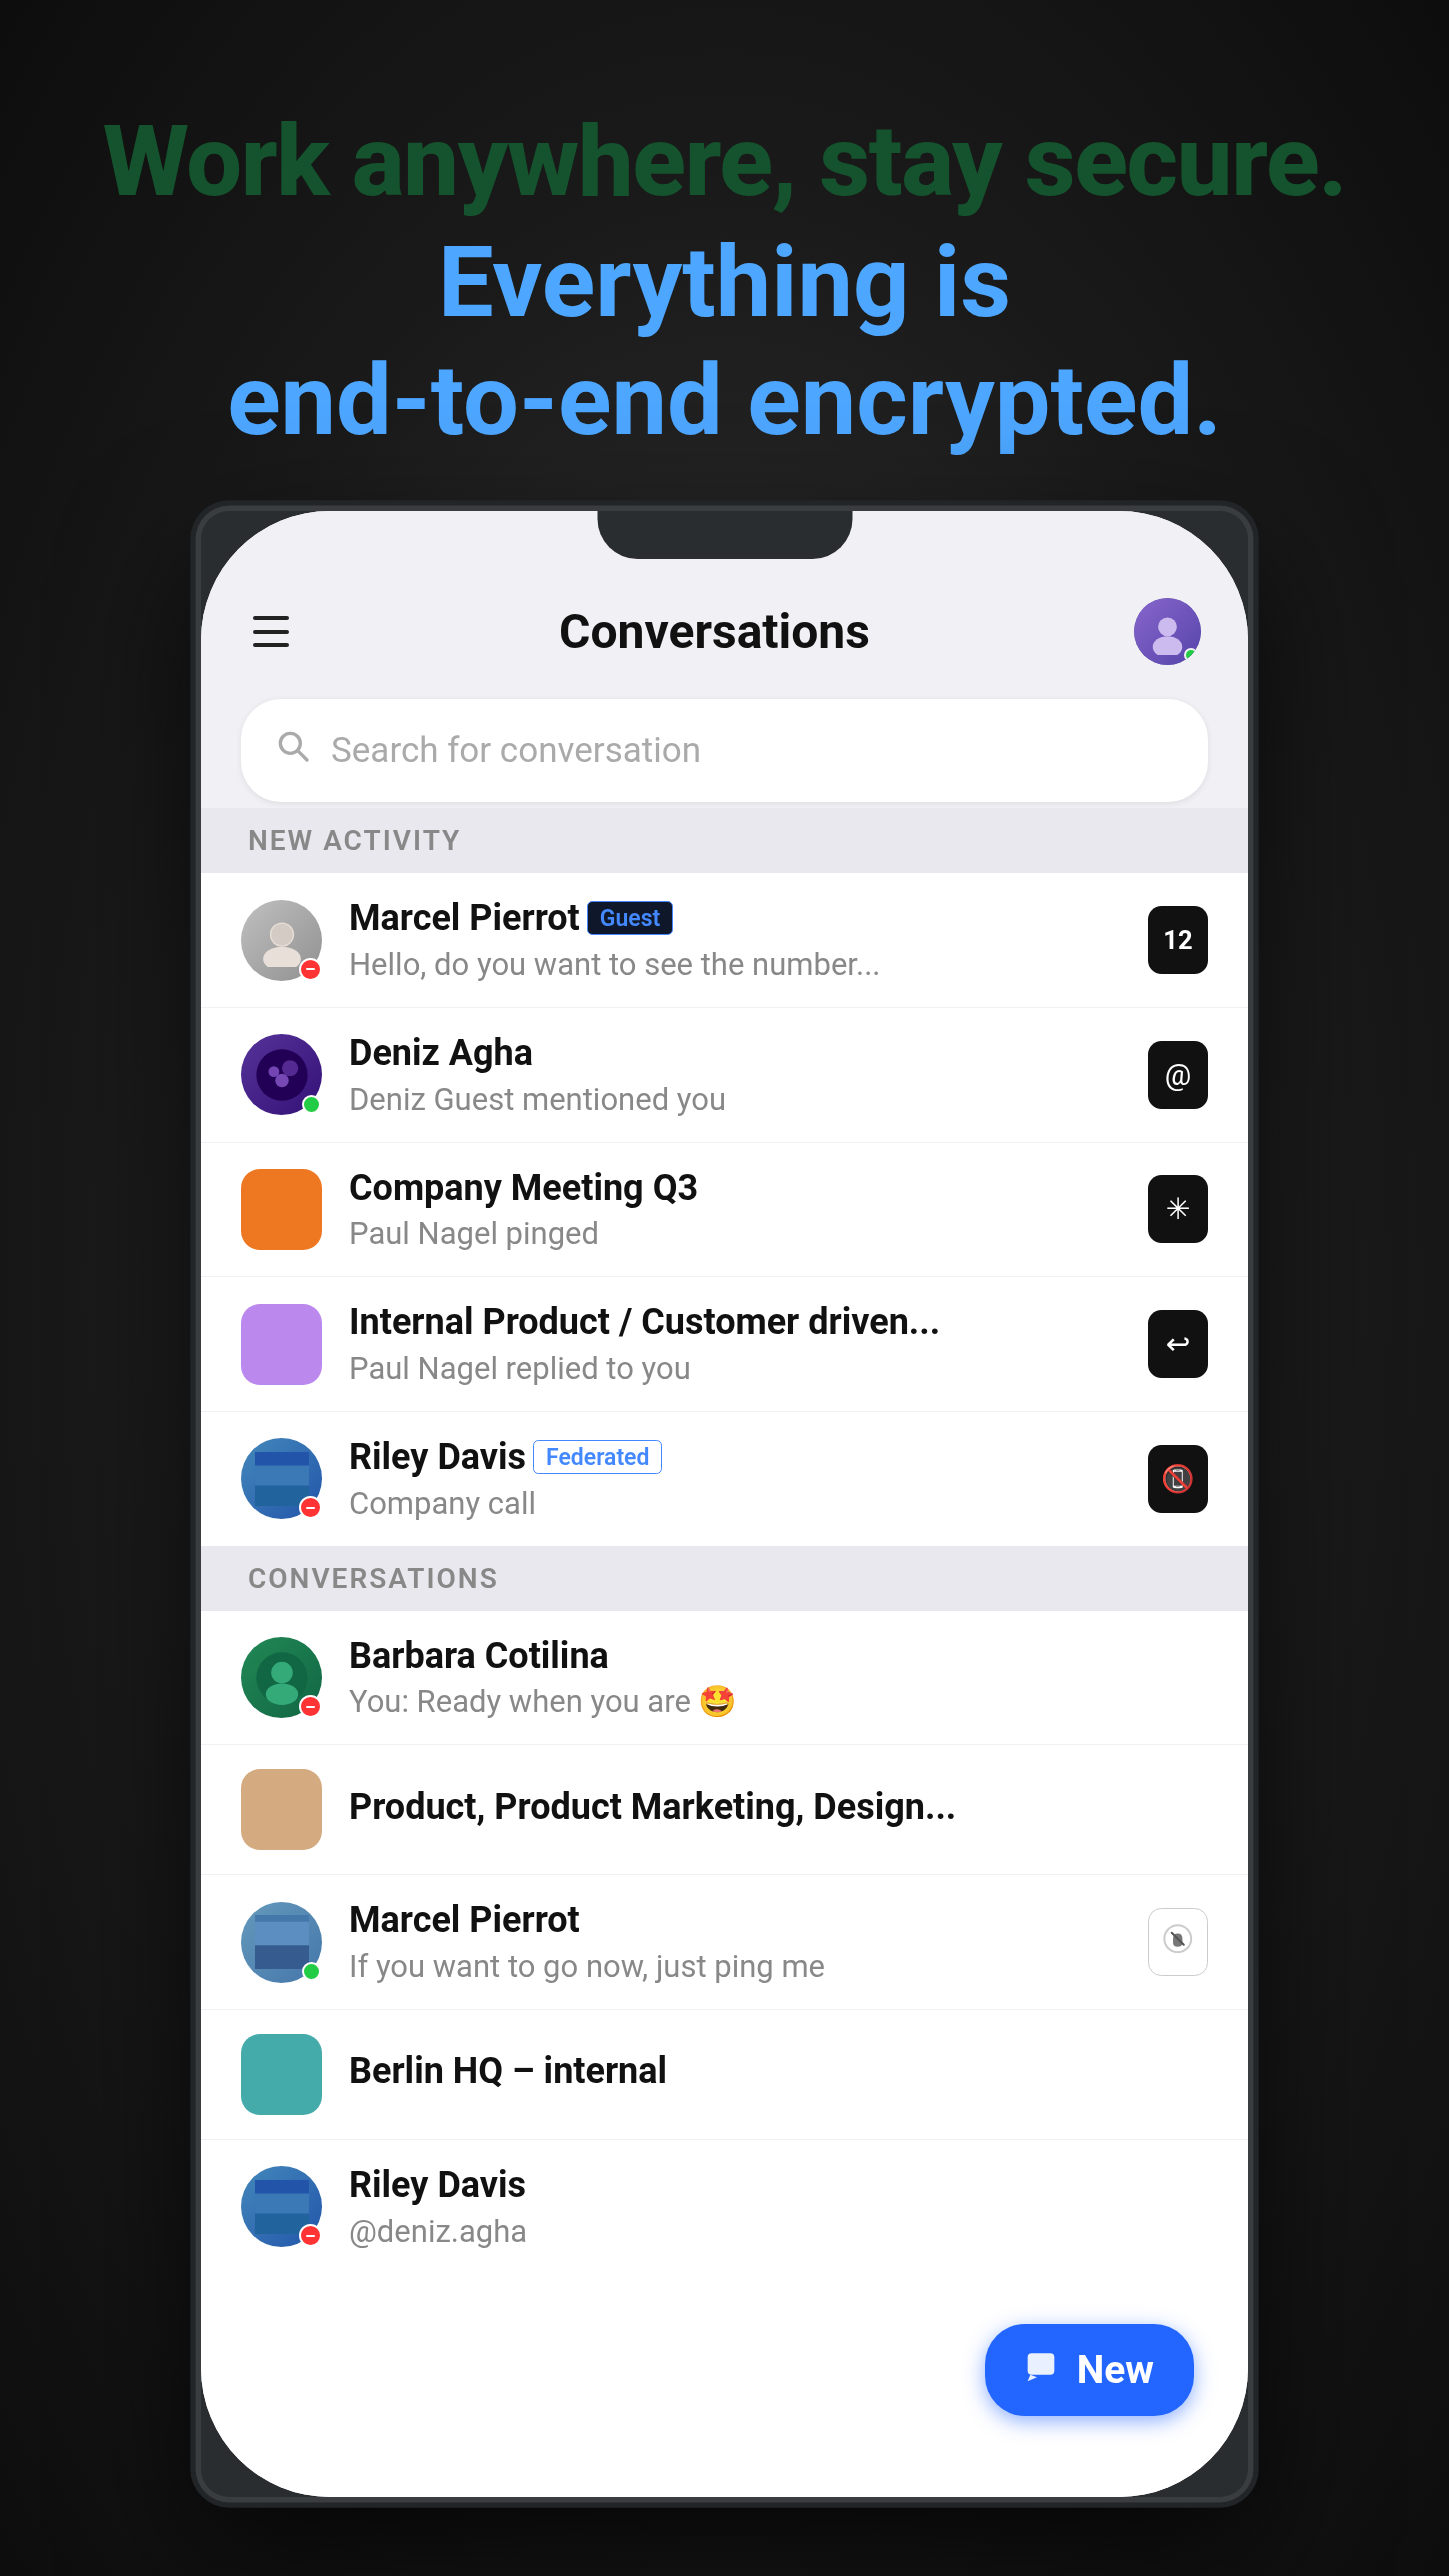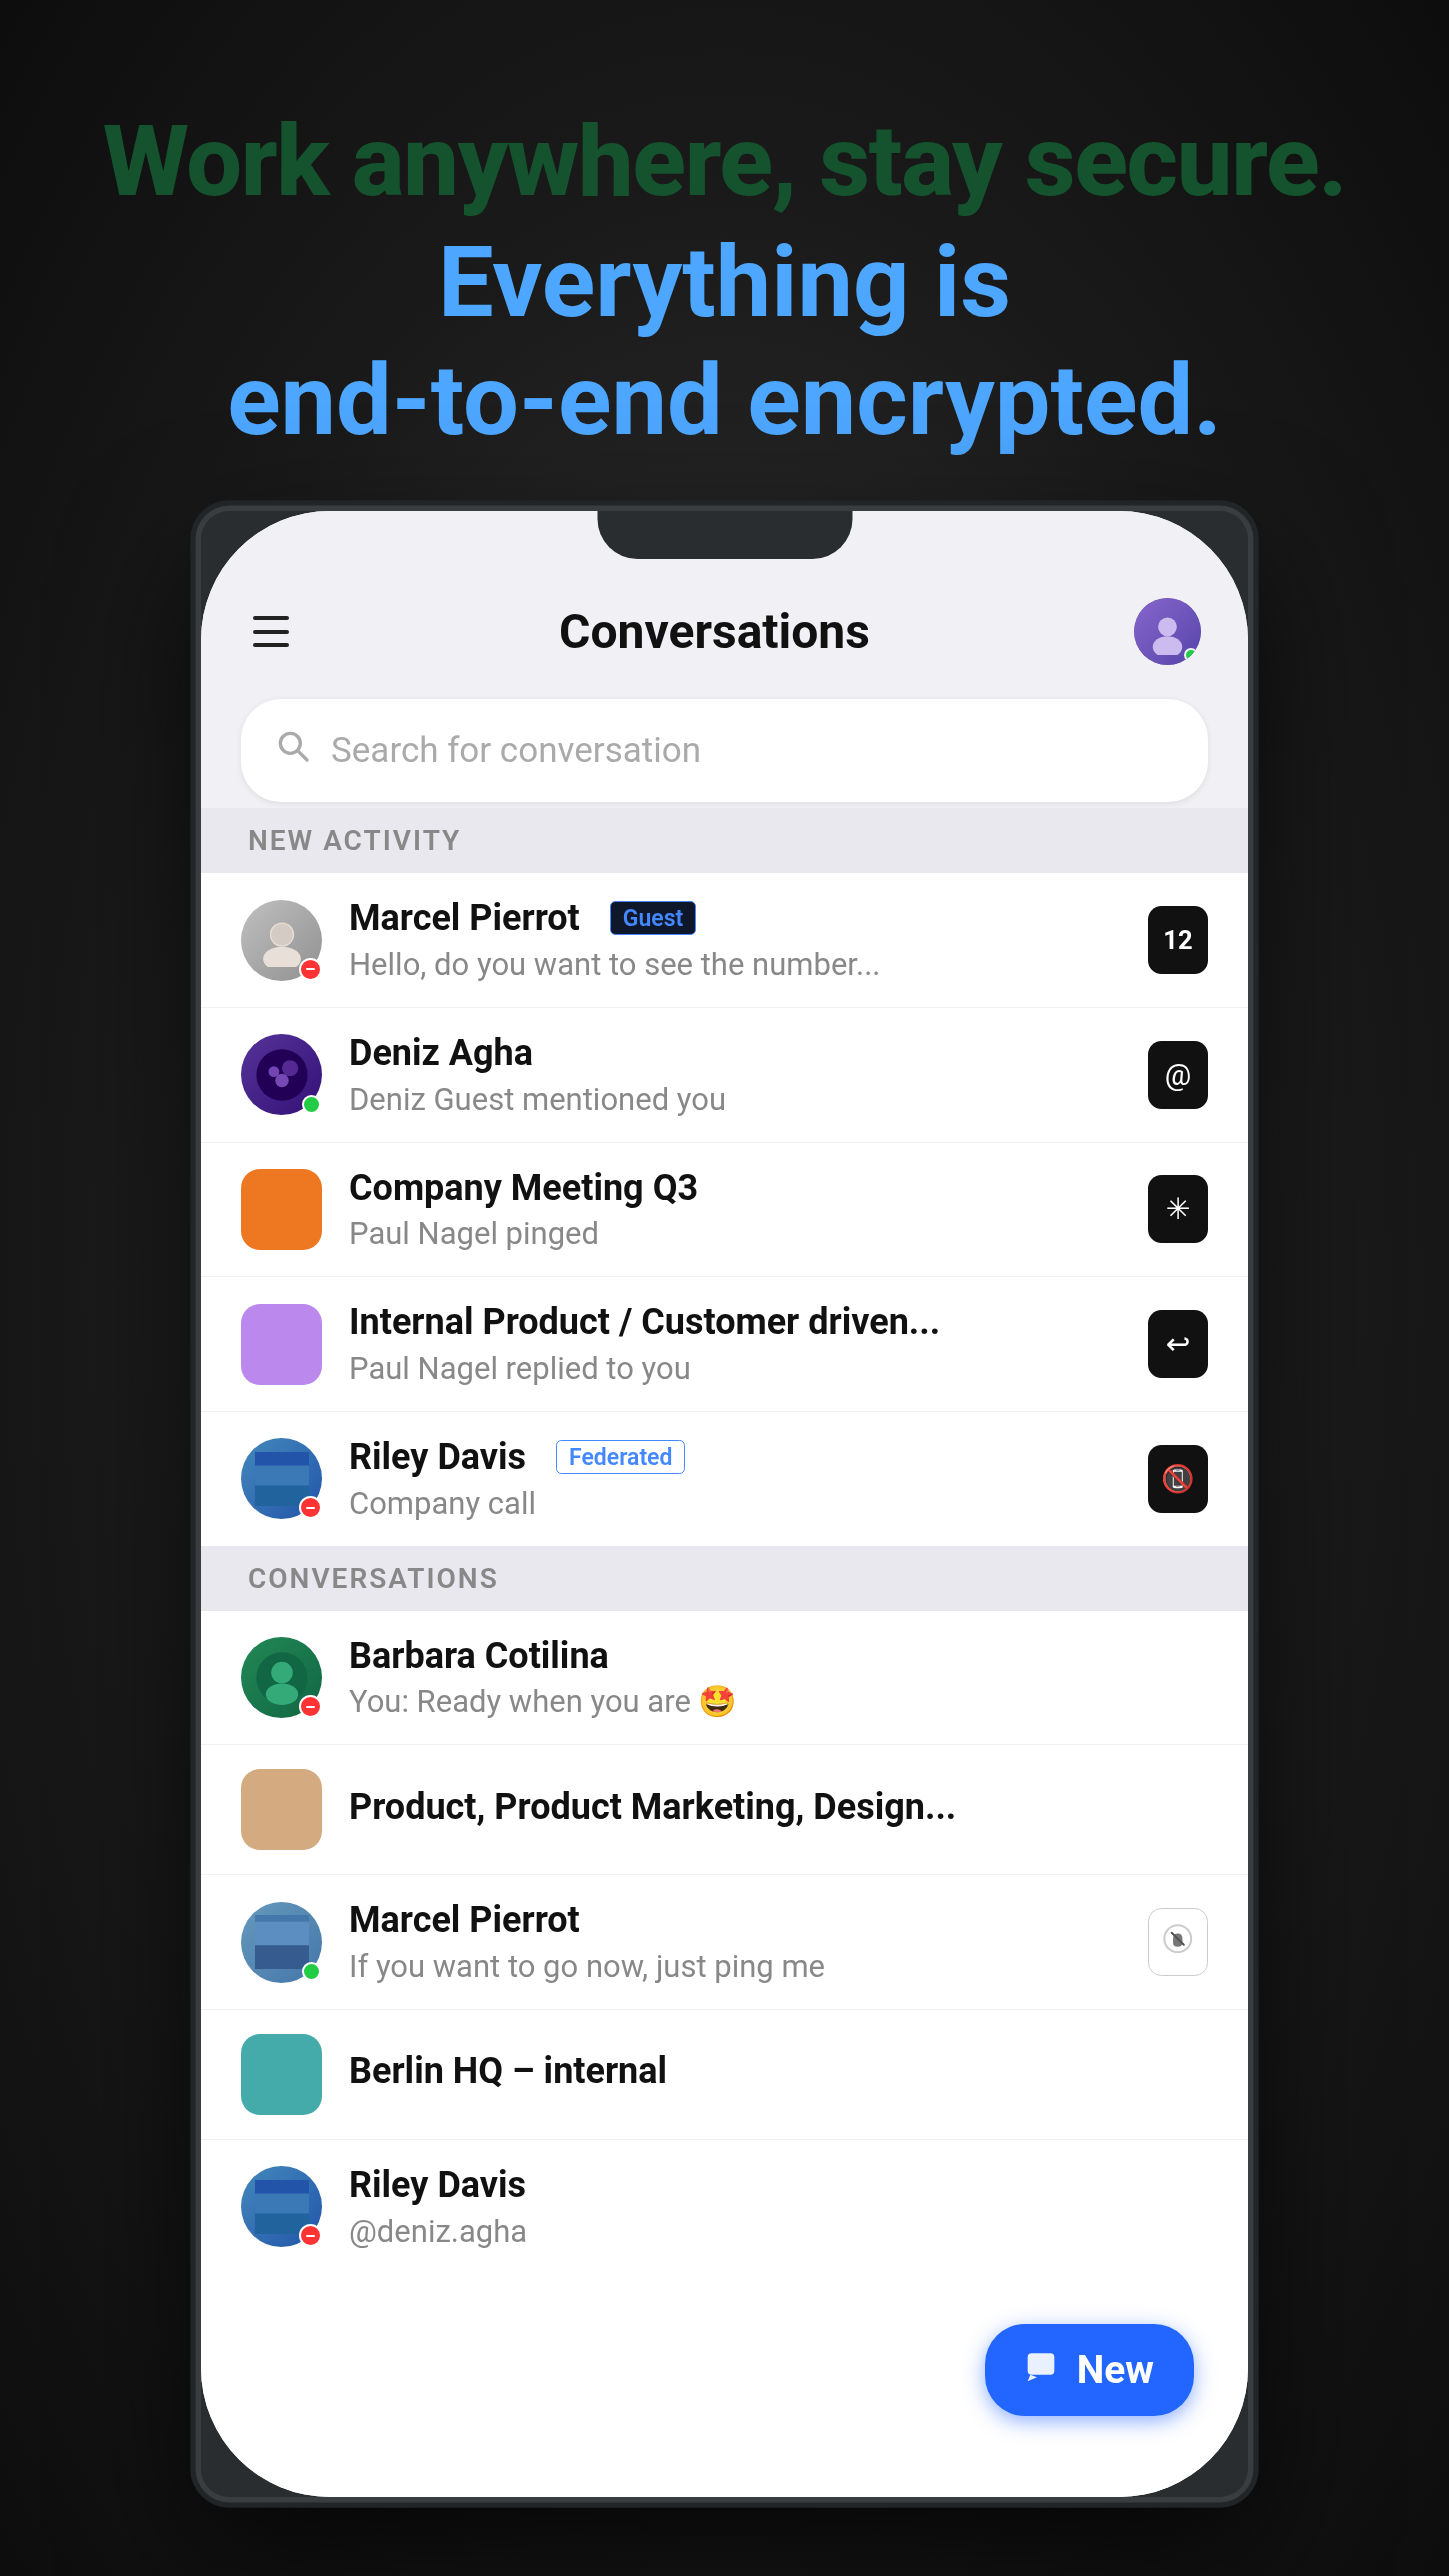--- a/index.html
+++ b/index.html
@@ -254,21 +254,21 @@
     }
 
     .conv-content {
       flex: 1;
       min-width: 0;
     }
 
     .conv-name-row {
       display: flex;
       align-items: center;
-      gap: 30px;
+      gap: 7px;
       margin-bottom: 6.7px;
     }
 
     .conv-name {
       font-size: 36px;
       font-weight: 700;
       color: #111;
       white-space: nowrap;
       overflow: hidden;
       text-overflow: ellipsis;

